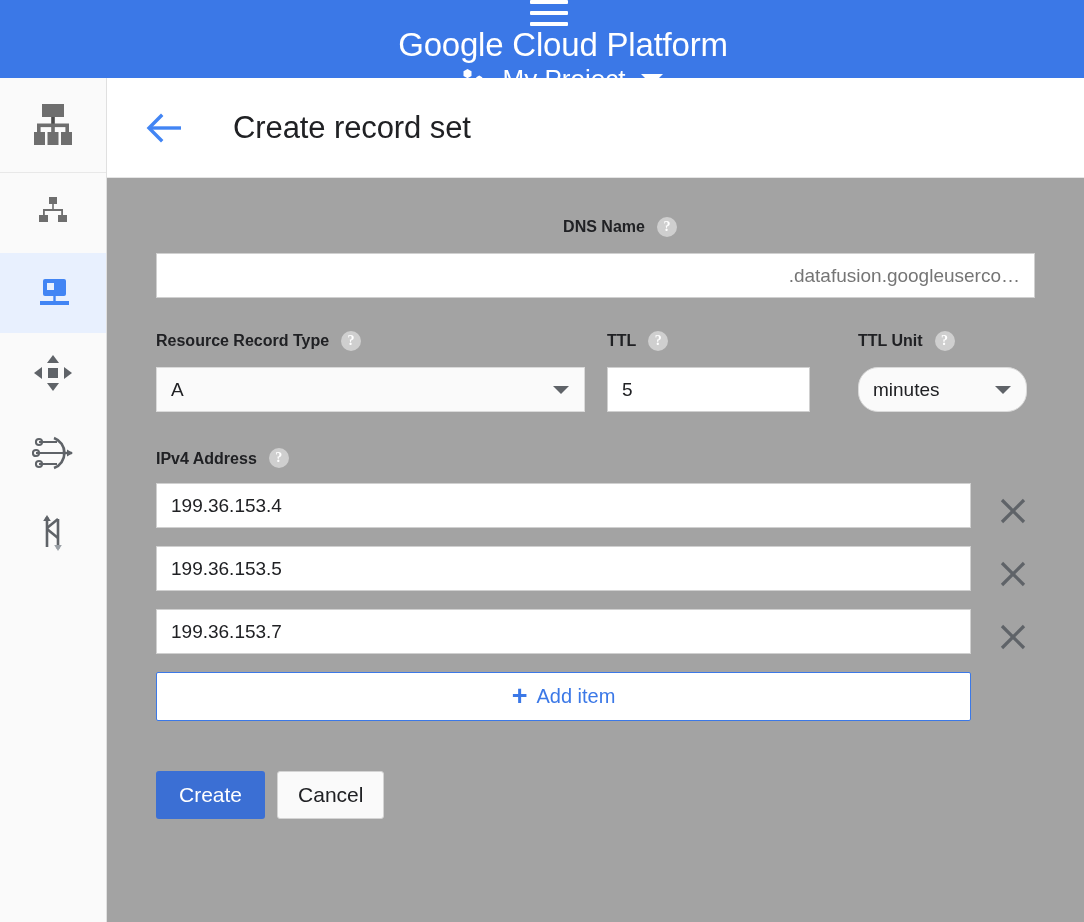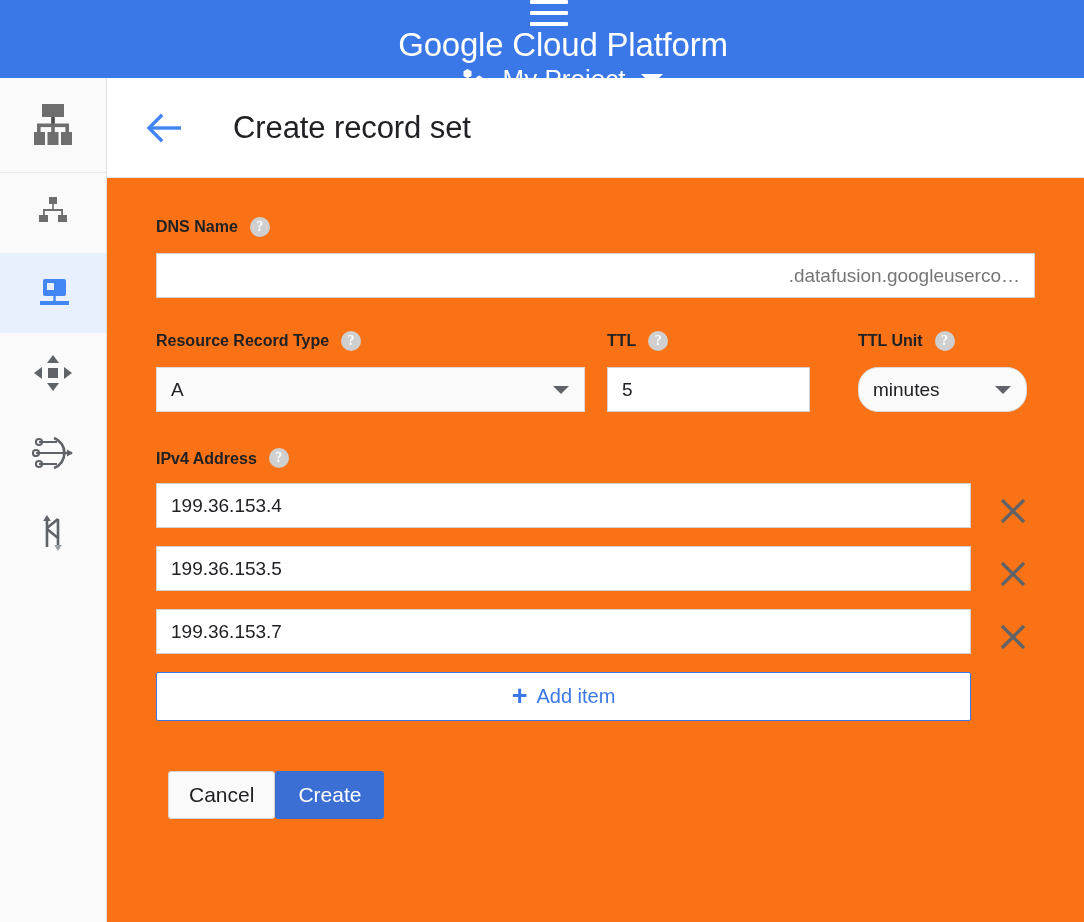--- a/index.html
+++ b/index.html
@@ -97,21 +97,21 @@
     justify-content: center;
     cursor: pointer;
   }
   .rail-item.active { background: #e8f0fe; }
 
   
   #content {
     position: absolute;
     top: 78px; left: 107px;
     width: 977px; height: 844px;
-    background: #f97316;
+    background: #a3a3a3;
   }
 
   #page-head {
     height: 100px;
     display: flex;
     align-items: center;
     border-bottom: 1px solid #e5e5e5;
     background: #fff;
   }
   #back-arrow {
@@ -180,21 +180,21 @@
   .select-caret {
     position: absolute;
     right: 15px;
     width: 0; height: 0;
     border-left: 8px solid transparent;
     border-right: 8px solid transparent;
     border-top: 8px solid #5f6368;
   }
 
   
-  #dns-label { margin-bottom: 15px; }
+  #dns-label { margin-bottom: 15px; justify-content: center; }
   #dns-input {
     width: 879px;
     text-align: right;
     color: #202124;
   }
 
   
   #row-type {
     display: flex;
     margin-top: 32px;
@@ -463,18 +463,18 @@
         </div>
       </div>
 
     <div id="add-item">
       <span id="add-plus">+</span>
       <span>Add item</span>
     </div>
 
     
     <div id="actions">
+      <button id="create-btn">Create</button>
       <button id="cancel-btn">Cancel</button>
-      <button id="create-btn">Create</button>
     </div>
 
   </div>
 </div>
 
 </body></html>

